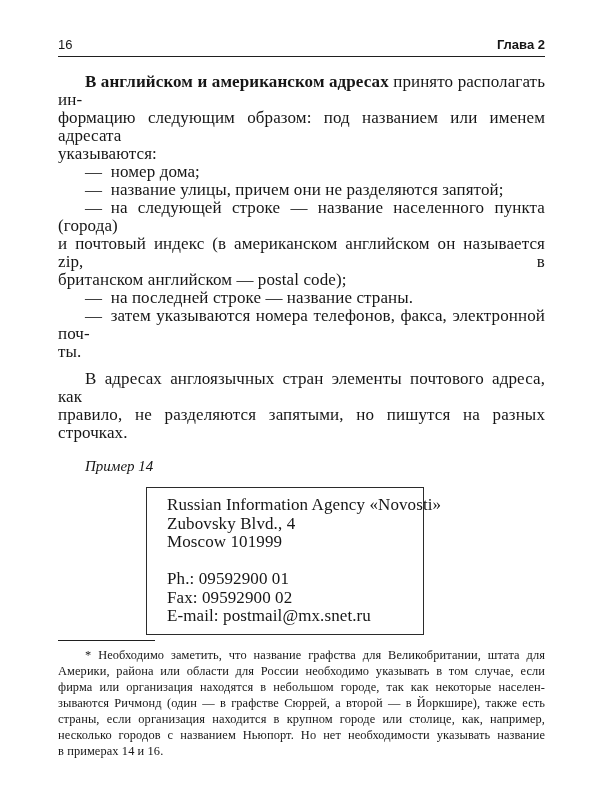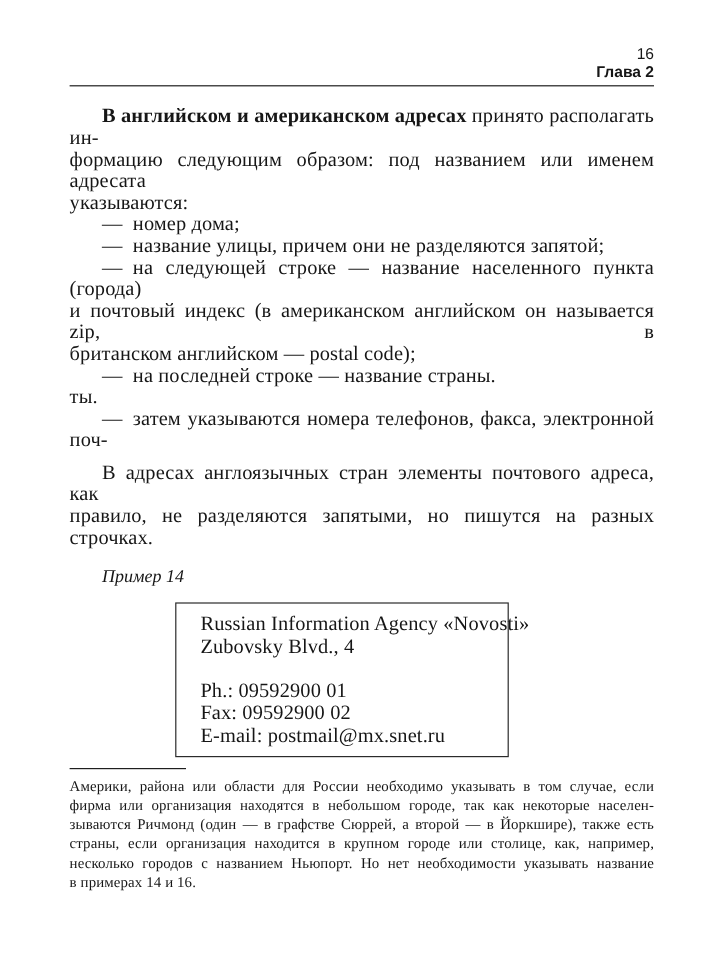--- a/index.html
+++ b/index.html
@@ -16,21 +16,20 @@
   }
   .running-header {
     display: flex;
     justify-content: space-between;
     align-items: flex-end;
     font-family: "Liberation Sans", sans-serif;
     font-size: 13px;
     line-height: 15px;
     border-bottom: 1.5px solid #1f1f1f;
     padding-bottom: 4px;
-    flex-direction: column;
   }
   .running-header .chapter { font-weight: 700; }
   .tline {
     font-size: 17px;
     line-height: 18px;
     letter-spacing: 0.1px;
     text-align: left;
   }
   .tline b { font-weight: 700; }
   .just { text-align: justify; text-align-last: justify; }
@@ -88,44 +87,46 @@
       <div class="tline just">формацию следующим образом: под названием или именем адресата</div>
       <div class="tline">указываются:</div>
     </div>
   <div id="listMount">
       <div class="tline indent">— номер дома;</div>
       <div class="tline indent">— название улицы, причем они не разделяются запятой;</div>
       <div class="tline just indent">— на следующей строке — название населенного пункта (города)</div>
       <div class="tline just">и почтовый индекс (в американском английском он называется zip, в</div>
       <div class="tline">британском английском — postal code);</div>
       <div class="tline indent">— на последней строке — название страны.</div>
+      <div class="tline just indent">— затем указываются номера телефонов, факса, электронной поч-</div>
       <div class="tline">ты.</div>
-      <div class="tline just indent">— затем указываются номера телефонов, факса, электронной поч-</div>
     </div>
   <div id="para2Mount">
       <div class="tline just indent">В адресах англоязычных стран элементы почтового адреса, как</div>
       <div class="tline just">правило, не разделяются запятыми, но пишутся на разных строчках.</div>
     </div>
 
   <div class="example-label">
     <span>Пример 14</span>
   </div>
 
   <div class="address-box" id="boxMount">
       <div class="tline">Russian Information Agency «Novosti»</div>
       <div class="tline">Zubovsky Blvd., 4</div>
+      <div class="tline">Moscow 101999</div>
       <div class="tline">&nbsp;</div>
       <div class="tline">Ph.: 09592900 01</div>
       <div class="tline">Fax: 09592900 02</div>
       <div class="tline">E-mail: postmail@mx.snet.ru</div>
     </div>
 
   <div class="footnote">
     <div class="fn-rule"></div>
     <div id="fnMount">
+        <div class="fn-line just indent">* Необходимо заметить, что название графства для Великобритании, штата для</div>
         <div class="fn-line just">Америки, района или области для России необходимо указывать в том случае, если</div>
         <div class="fn-line just">фирма или организация находятся в небольшом городе, так как некоторые населен-</div>
         <div class="fn-line just">зываются Ричмонд (один — в графстве Сюррей, а второй — в Йоркшире), также есть</div>
         <div class="fn-line just">страны, если организация находится в крупном городе или столице, как, например,</div>
         <div class="fn-line just">несколько городов с названием Ньюпорт. Но нет необходимости указывать название</div>
         <div class="fn-line">в примерах 14 и 16.</div>
       </div>
   </div>
 
 </div>

